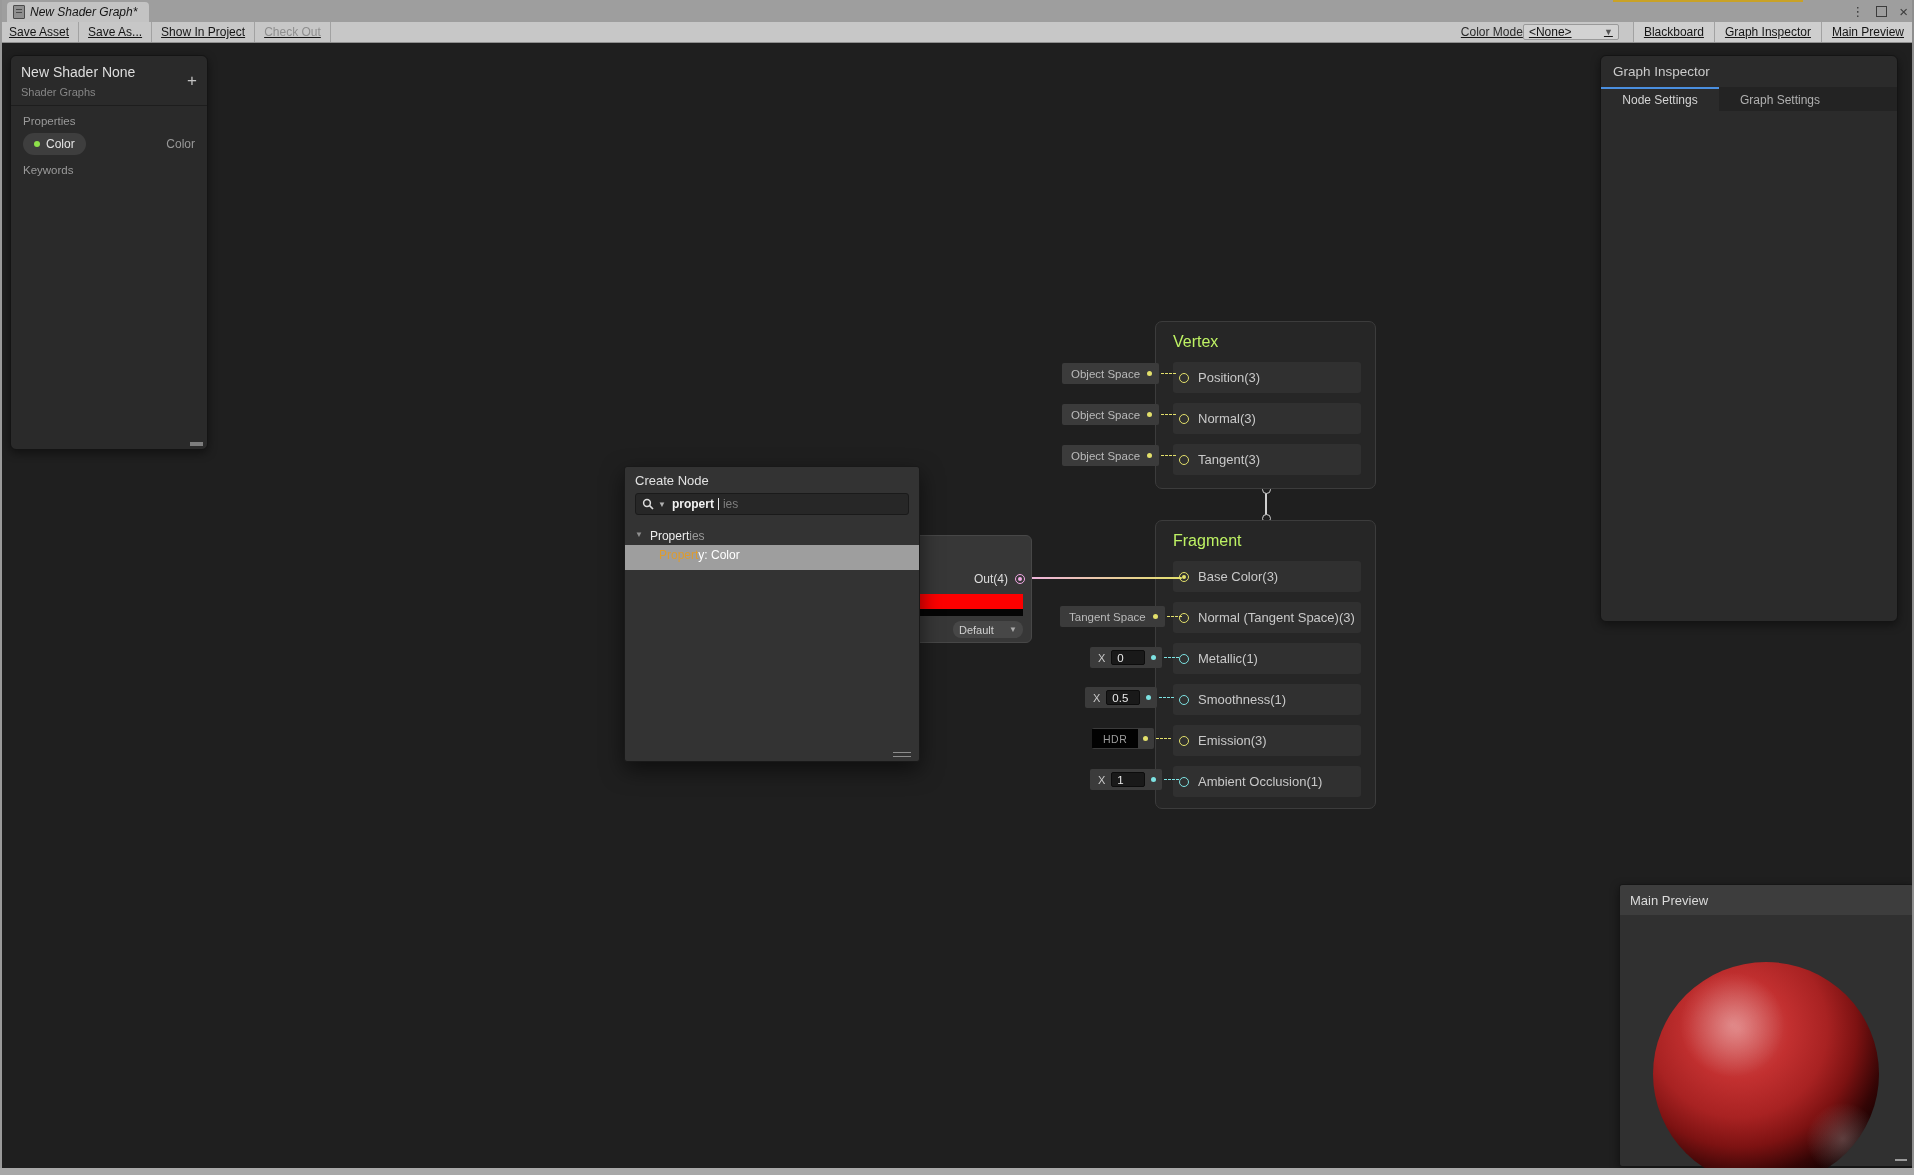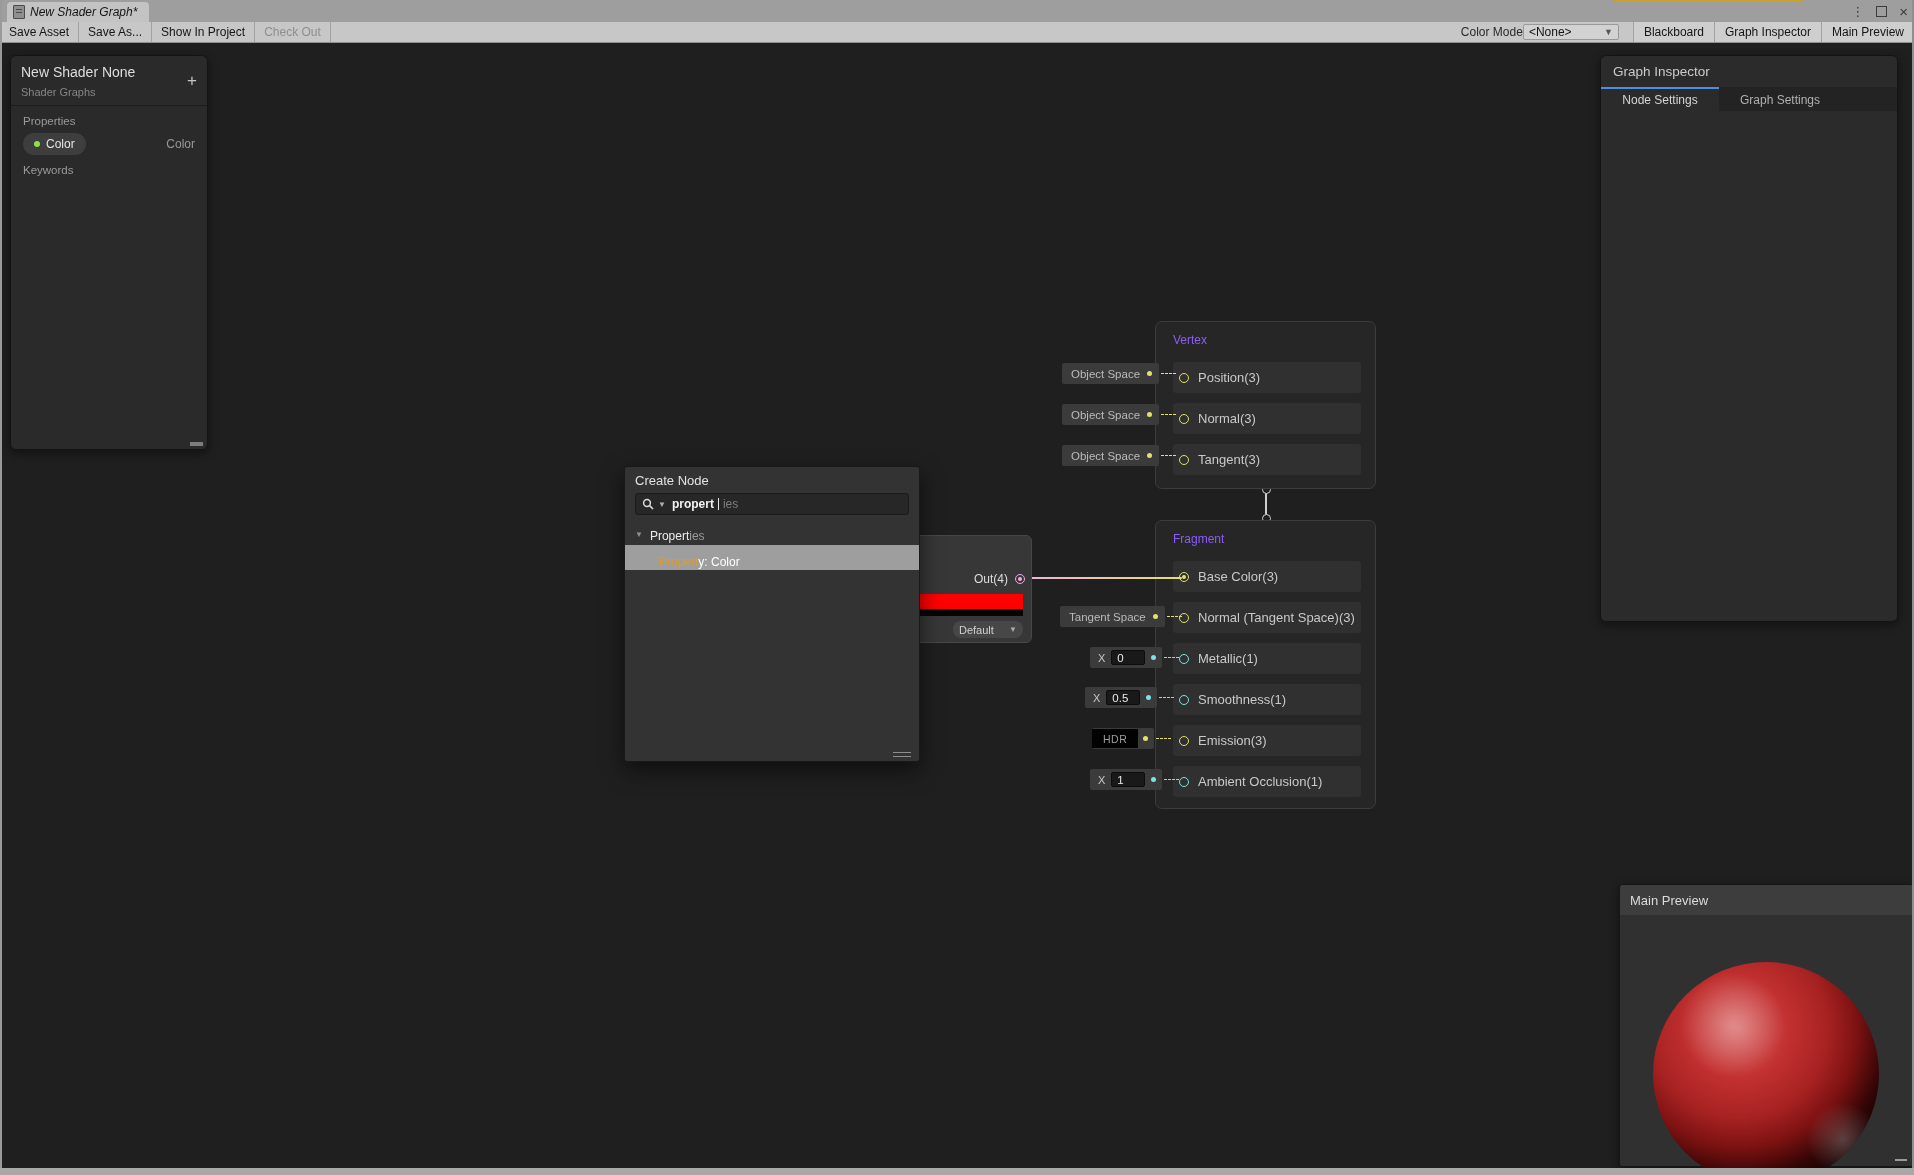--- a/index.html
+++ b/index.html
@@ -14,21 +14,21 @@
            border-radius:4px 4px 0 0;display:flex;align-items:center;gap:5px;padding-left:6px;box-sizing:border-box;font-style:italic;}
   .doc-tab .asset-ico{width:10px;height:12px;background:#8f8f8f;border:1px solid #4a4a4a;border-radius:1px;position:relative;flex:none;}
   .doc-tab .asset-ico::after{content:"";position:absolute;left:2px;top:3px;right:2px;height:1px;background:#4a4a4a;box-shadow:0 3px 0 #4a4a4a;}
   .doc-tab span{font-size:12px;color:#141414;white-space:nowrap;}
   .win-controls{position:absolute;right:6px;top:0;height:22px;display:flex;align-items:center;gap:12px;color:#3c3c3c;}
   .win-kebab{font-size:13px;line-height:1;}
   .win-max{width:9px;height:9px;border:1.5px solid #3c3c3c;}
   .win-close{font-size:15px;line-height:1;}
 
   .toolbar{position:absolute;left:0;top:22px;width:100%;height:21px;background:#c7c7c7;
-           border-bottom:1px solid #8f8f8f;display:flex;align-items:center;font-size:12px;color:#151515;box-sizing:border-box;}
+           border-bottom:1px solid #8f8f8f;display:flex;align-items:center;font-size:12px;color:#151515;box-sizing:border-box;text-decoration:underline;}
   .tb-btn{height:100%;display:flex;align-items:center;padding:0 9px;border-right:1px solid #a2a2a2;white-space:nowrap;}
   .tb-btn.disabled{color:#8e8e8e;}
   .tb-spacer{flex:1;}
   .tb-label{margin:0 0 0 0;color:#2a2a2a;white-space:nowrap;}
   .tb-select{width:96px;height:16px;background:#d2d2d2;border:1px solid #999;border-radius:2px;
              display:flex;align-items:center;padding:0 5px;box-sizing:border-box;margin-right:14px;}
   .tb-select .val{flex:1;white-space:nowrap;}
   .tb-select .arr{font-size:9px;color:#555;}
   .tb-btn-r{height:100%;display:flex;align-items:center;padding:0 10px;border-left:1px solid #a2a2a2;background:#cecece;white-space:nowrap;}
 
@@ -58,21 +58,21 @@
   
   #inspector{left:1600px;top:55px;width:298px;height:567px;background:#2b2b2b;}
   #inspector .gi-head{height:31px;display:flex;align-items:center;padding-left:12px;font-size:13.5px;color:#cbcbcb;}
   .gi-tabs{height:24px;display:flex;background:#232323;}
   .gi-tab{display:flex;align-items:center;justify-content:center;font-size:12px;box-sizing:border-box;border-top:2px solid transparent;}
   .gi-tab.active{width:118px;background:#2b2b2b;color:#d5d5d5;border-top-color:var(--accent-blue,#4a8fe0);}
   .gi-tab.inactive{width:122px;background:#232323;color:#b0b0b0;}
 
   
   .node{position:absolute;background:#262626;border:1px solid #3c3c3c;border-radius:7px;box-sizing:border-box;}
-  .node-title{padding:11px 0 0 17px;font-size:12px;color:#8b5cf6;}
+  .node-title{padding:11px 0 0 17px;font-size:16px;color:#bef264;}
   .node-rows{position:absolute;left:17px;right:14px;top:40px;}
   .nrow{height:31px;margin-bottom:10px;background:#303030;border-radius:3px;
         display:flex;align-items:center;padding-left:6px;gap:9px;box-sizing:border-box;}
   .nrow .lbl{font-size:13px;color:#c9c9c9;white-space:nowrap;}
 
   .port{position:relative;width:8px;height:8px;border-radius:50%;flex:none;
         border:1.6px solid var(--port-vec3,#e3e06b);color:var(--port-vec3,#e3e06b);}
   .port.v1{border-color:var(--port-vec1,#7de2e2);color:var(--port-vec1,#7de2e2);}
   .port.v4{border-color:var(--port-vec4,#f2a8e4);color:var(--port-vec4,#f2a8e4);}
   .port.connected::after{content:"";position:absolute;left:2px;top:2px;width:4px;height:4px;border-radius:50%;background:currentColor;}
@@ -120,21 +120,21 @@
   .cn-search svg{flex:none;}
   .cn-search .chev{font-size:8px;color:#b0b0b0;margin-right:2px;}
   .cn-search .q{font-size:12px;font-weight:bold;color:#f2f2f2;}
   .cn-search .caret{width:1px;height:12px;background:#e8e8e8;}
   .cn-search .ghost{font-size:12px;color:#7e7e7e;}
   .cn-list{margin-top:9px;}
   .cn-group{height:21px;display:flex;align-items:center;padding-left:10px;gap:7px;}
   .cn-group .tri{font-size:8px;color:#8f8f8f;}
   .cn-group .m{font-size:12px;color:#ededed;}
   .cn-group .r{font-size:12px;color:#9b9b9b;}
-  .cn-item{height:25px;background:#9e9e9e;display:flex;align-items:flex-end;padding-left:34px;}
+  .cn-item{height:25px;background:#9e9e9e;display:flex;align-items:flex-start;padding-left:34px;}
   .cn-item .m{font-size:12px;color:var(--match-orange,#dd9c2e);}
   .cn-item .r{font-size:12px;color:#fff;}
   .cn-grip{position:absolute;right:8px;bottom:4px;width:18px;height:5px;
            border-top:1px solid #8d8d8d;border-bottom:1px solid #8d8d8d;box-sizing:border-box;}
 
   
   #preview{left:1619px;top:884px;width:295px;height:283px;background:#303030;border:1px solid #161616;border-radius:3px;}
   #preview .pv-head{height:30px;background:#3d3d3d;display:flex;align-items:center;padding-left:10px;
                     font-size:13px;color:#dadada;border-radius:3px 3px 0 0;}
   .sphere{position:absolute;left:33px;top:77px;width:226px;height:224px;border-radius:50%;

